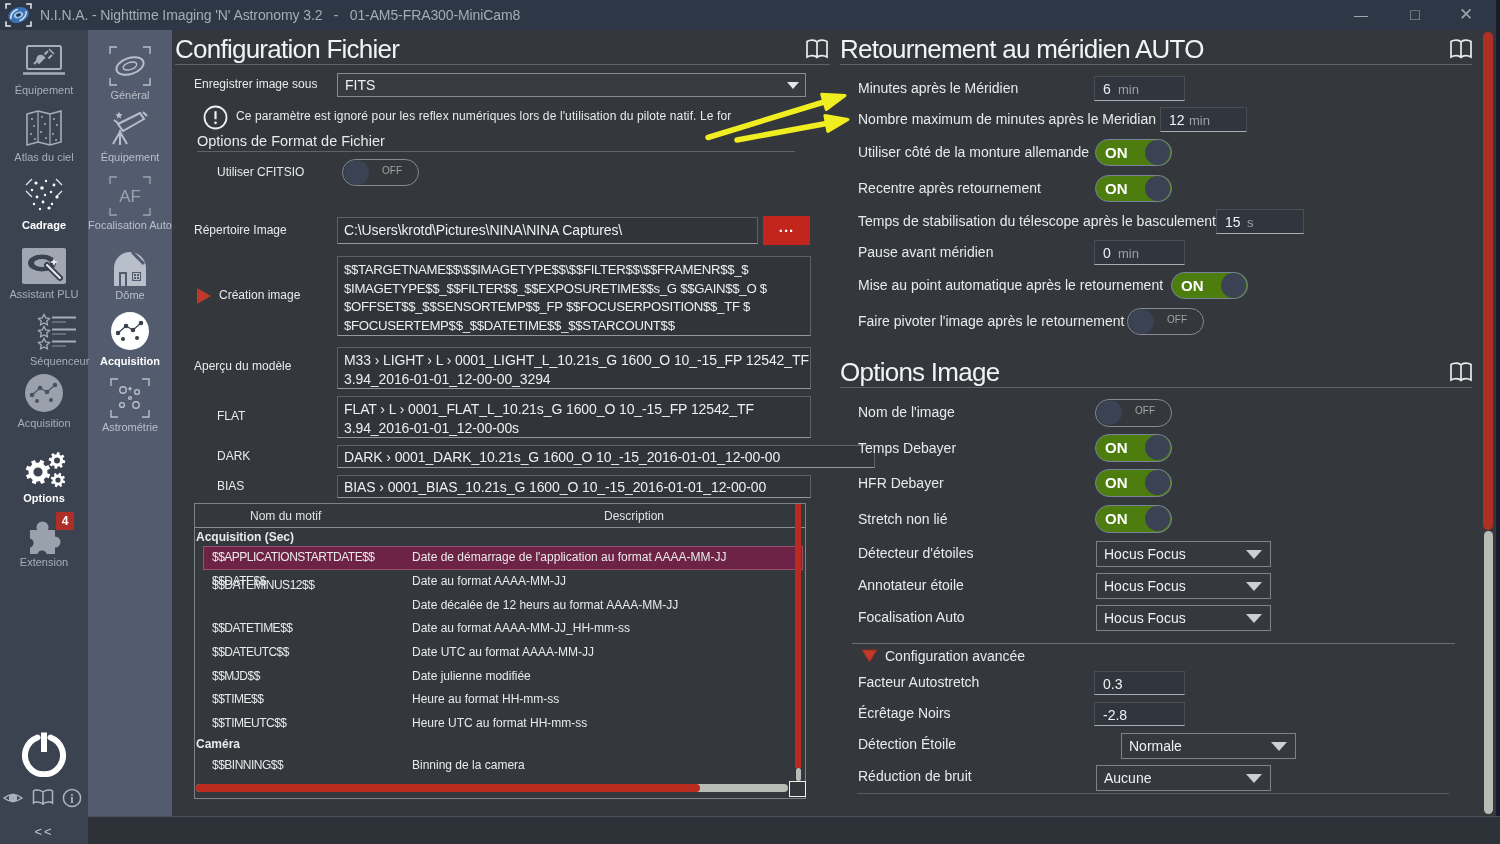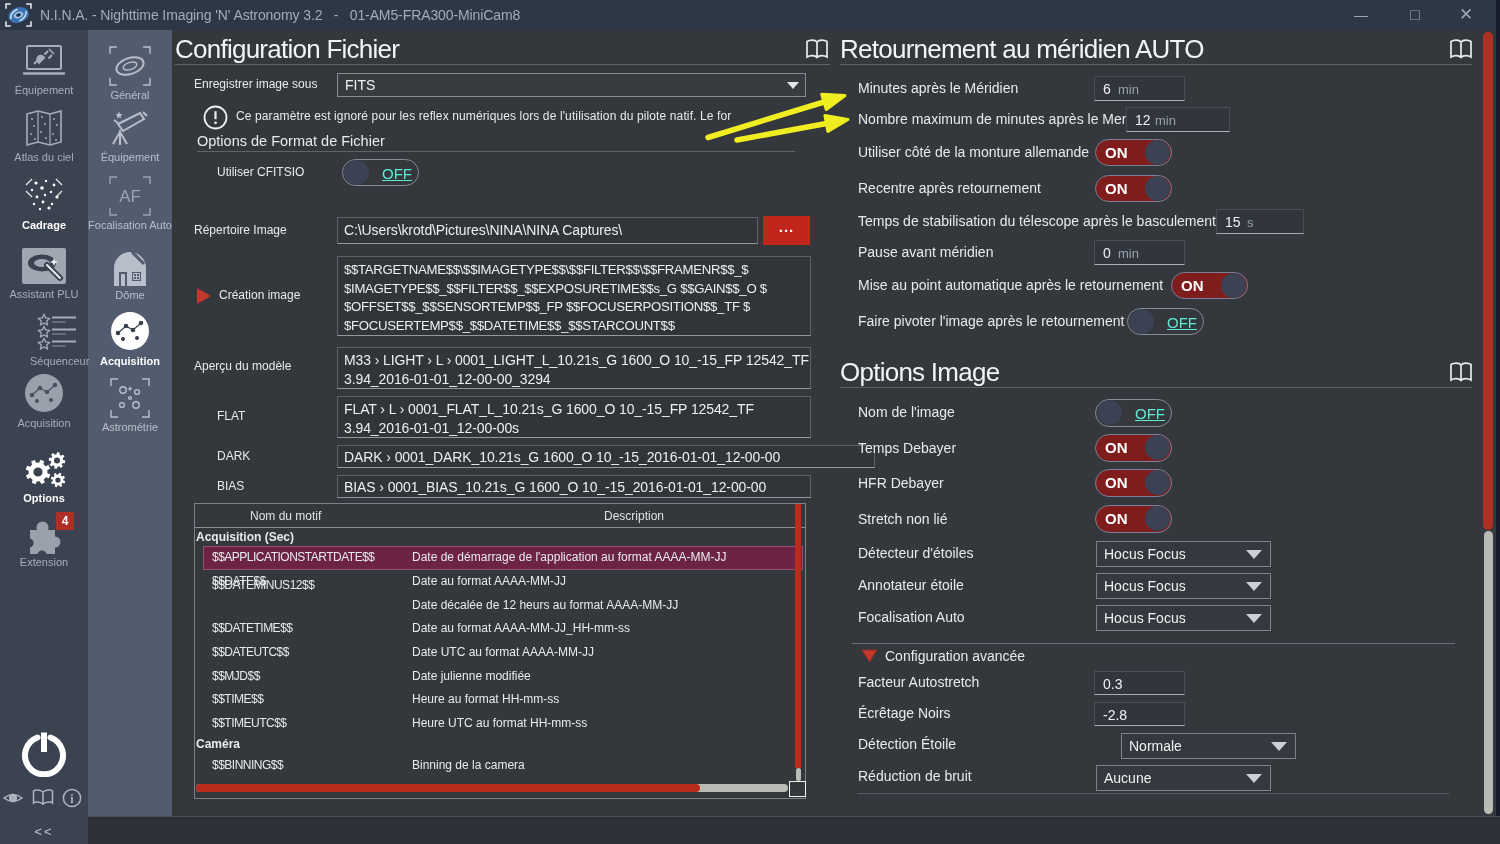--- a/index.html
+++ b/index.html
@@ -34,24 +34,24 @@
   .combo .txt { position:absolute; left:7px; top:3px; font-size:14px; color:#eef0f2; }
   .caret { position:absolute; width:0; height:0; border-left:6px solid transparent;
     border-right:6px solid transparent; border-top:7px solid #e3e5e8; }
   .tbox { background:#313539; border:1px solid #5e6268; border-bottom-color:#93989f; font-size:14px; color:#edeff1;
     letter-spacing:-0.1px; line-height:18.5px; padding:2px 6px; white-space:nowrap; overflow:hidden; }
   .numbox { background:#31363e; border:1px solid #484d56; border-bottom:1px solid #a9aeb6; }
   .numbox .v { position:absolute; left:8px; top:4px; font-size:14px; color:#f0f1f3; }
   .numbox .u { position:absolute; top:5px; font-size:13px; color:#99a0aa; }
   .toggle { border:1px solid #868b94; border-radius:14px; background:transparent; width:77px; height:27px; }
   .toggle.big { height:28px; }
-  .toggle.ton { background:#7f1d1d; border-color:#78829a; }
+  .toggle.ton { background:#4d7c0f; border-color:#78829a; }
   .toggle .knob { position:absolute; border-radius:50%; width:25px; height:25px; top:0px; background:#3a4253; }
   .toggle .on { position:absolute; font-size:15px; font-weight:bold; color:#ffffff; top:4px; left:9px; }
-  .toggle .off { position:absolute; font-size:15px; color:#5eead4; top:5px; left:39px;text-decoration:underline; }
+  .toggle .off { position:absolute; font-size:10px; color:#a3a3a3; top:5px; left:39px; }
   .drop { width:175px; height:26px; background:#35393f; border:1px solid #7e838a; }
   .drop .txt { position:absolute; left:7px; top:4px; font-size:14px; color:#eef0f2; }
 
   .rowlbl { font-size:14px; color:#e8eaec; white-space:nowrap; }
 </style>
 </head>
 <body>
 <div id="stage">
   <div class="abs" id="content"></div>
   <div class="abs" id="titlebar"></div>
@@ -383,21 +383,21 @@
   </svg>
   <div class="abs hr" style="left:840px;top:64px;width:632px;"></div>
 
   <div class="abs rowlbl" style="left:858px;top:80px;">Minutes après le Méridien</div>
   <div class="abs numbox" style="left:1094px;top:76px;width:91px;height:25px;">
     <div class="v">6</div>
       <div class="u" style="left:23px;">min</div>
   </div>
 
   <div class="abs rowlbl" style="left:858px;top:111px;">Nombre maximum de minutes après le Meridian</div>
-  <div class="abs numbox" style="left:1126px;top:107px;width:104px;height:25px;">
+  <div class="abs numbox" style="left:1160px;top:107px;width:87px;height:25px;">
     <div class="v">12</div>
       <div class="u" style="left:28px;">min</div>
   </div>
 
   <div class="abs rowlbl" style="left:858px;top:144px;">Utiliser côté de la monture allemande</div>
   <div class="abs toggle ton" style="left:1095px;top:139px;">
     <div class="on">ON</div>
     <div class="knob" style="right:1px;"></div>
   </div>
 

